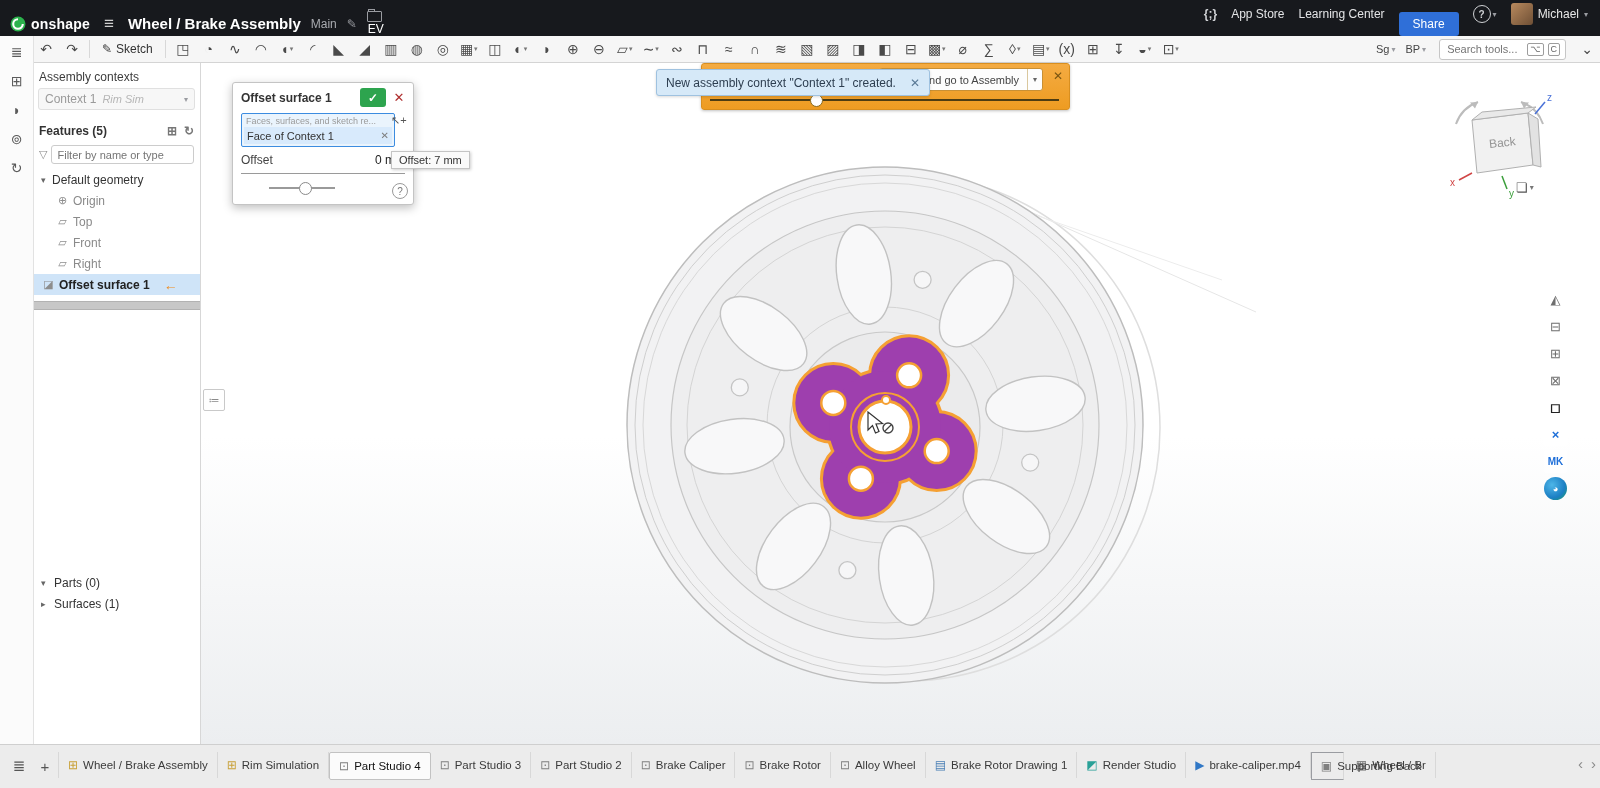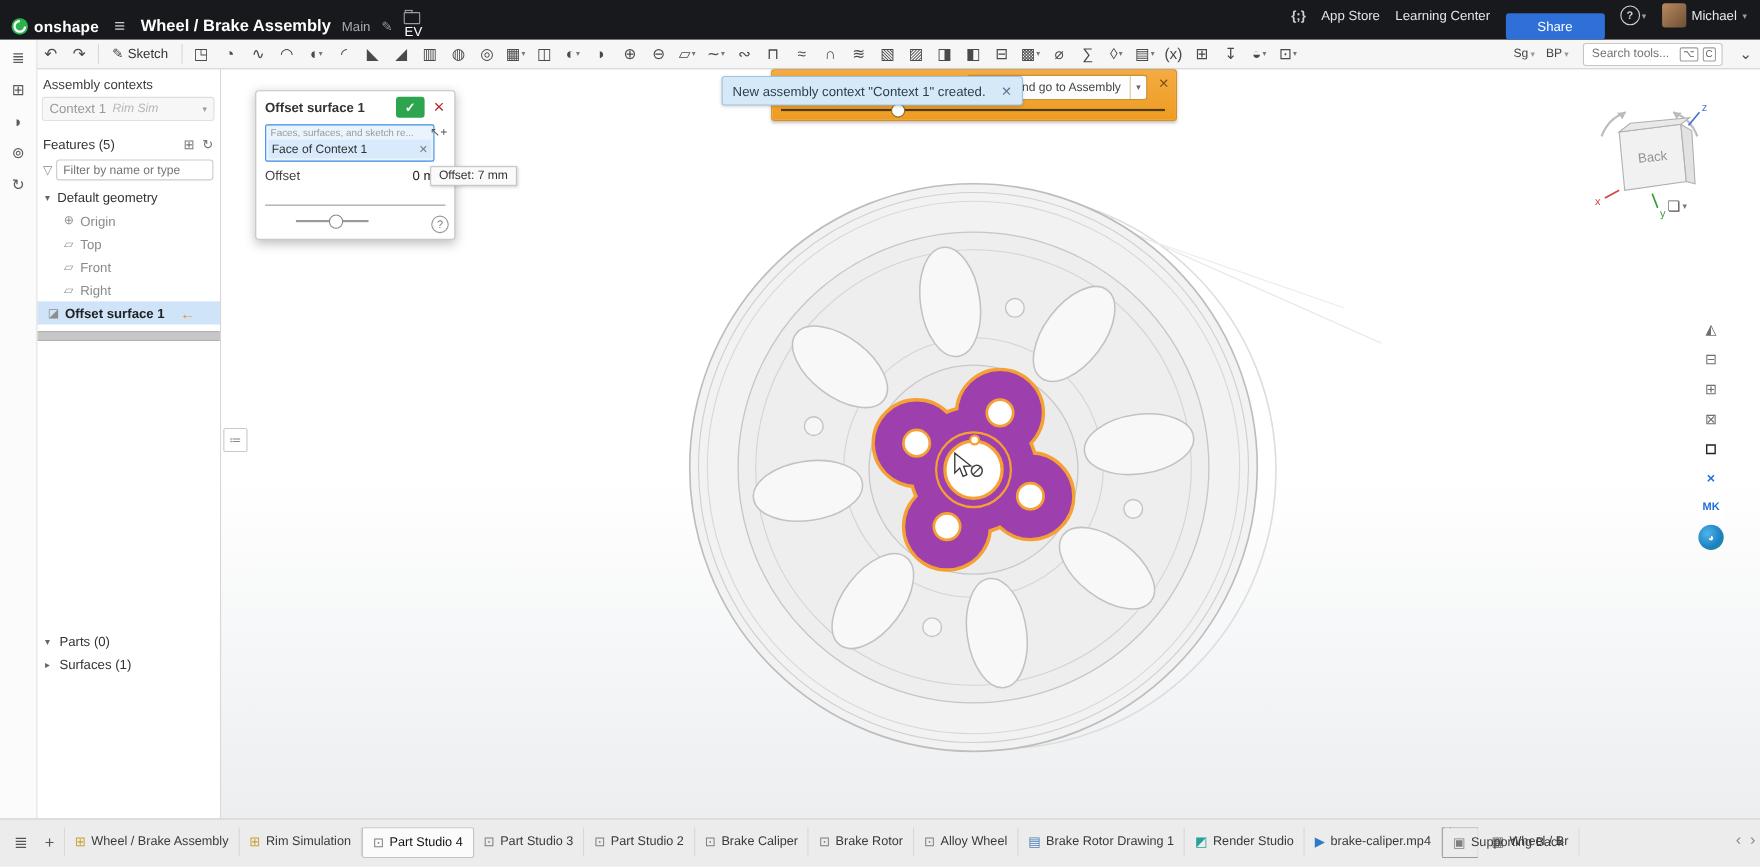--- a/index.html
+++ b/index.html
@@ -15,21 +15,21 @@
   .hamburger{color:#cfcfcf;font-size:17px;padding:0 4px;cursor:pointer;}
   .doc-title{color:#fff;font-size:15px;font-weight:bold;white-space:nowrap;}
   .ws-name{color:#a9abb0;font-size:12px;}
   .edit-ico{color:#9a9ca1;font-size:12px;}
   .folder{width:13px;height:9px;border:1px solid #9a9ca1;border-radius:1px;position:relative;margin-right:3px;}
   .folder::before{content:"";position:absolute;top:-3px;left:0;width:5px;height:2px;border:1px solid #9a9ca1;border-bottom:none;}
   .folder-wrap{display:flex;align-items:center;color:#ffffff;flex-direction:column;}
   .tb-right{display:flex;align-items:center;gap:14px;padding-right:12px;}
   .fs-ico{color:#cfd1d4;font-size:12px;font-weight:bold;}
   .tb-link{color:#e3e4e6;white-space:nowrap;cursor:pointer;}
-  .share-btn{background:#2f6fd8;color:#fff;border-radius:3px;padding:5px 29px;font-size:12px;cursor:pointer;margin-top:20px;}
+  .share-btn{background:#2f6fd8;color:#fff;border-radius:3px;padding:5px 14px;font-size:12px;cursor:pointer;margin-top:20px;}
   .help-wrap{display:flex;align-items:center;gap:2px;color:#cfd1d4;}
   .help-circle{width:16px;height:16px;border:1.5px solid #cfd1d4;border-radius:50%;
     display:flex;align-items:center;justify-content:center;font-size:10px;font-weight:bold;}
   .caret{font-size:8px;color:#9a9ca1;}
   .avatar{width:22px;height:22px;border-radius:3px;background:linear-gradient(135deg,#b98a5e,#6e4f35);}
   .user-wrap{display:flex;align-items:center;gap:5px;color:#e8e8e8;}
 
   
   #toolbar{position:absolute;left:33px;top:36px;width:1567px;height:26px;background:#f6f6f6;
     border-bottom:1px solid #d4d4d4;display:flex;align-items:center;font-size:12px;z-index:30;}
@@ -54,21 +54,21 @@
   .strip-ico{width:22px;height:22px;display:flex;align-items:center;justify-content:center;
     color:#5b5b5b;font-size:14px;cursor:pointer;}
 
   
   #panel{position:absolute;left:33px;top:62px;width:167px;height:682px;background:#fff;
     border-right:1px solid #d7d7d7;display:flex;flex-direction:column;font-size:12px;color:#333;z-index:29;}
   .panel-sec-title{padding:8px 6px 4px;color:#3c3c3c;font-size:12px;}
   .context-row{margin:0 5px;border:1px solid #e0e0e0;background:#f7f7f7;border-radius:3px;
     height:20px;display:flex;align-items:center;gap:6px;padding:0 6px;color:#9a9a9a;cursor:pointer;}
   .context-badge{color:#b6b6b6;font-style:italic;font-size:11px;flex:1;overflow:hidden;white-space:nowrap;}
-  .features-hd{display:flex;padding:14px 6px 4px;font-weight:normal;color:#333;}
+  .features-hd{display:flex;padding:14px 6px 4px;font-weight:bold;color:#333;}
   .features-hd .sp{flex:1;}
   .hd-ico{color:#777;font-size:12px;margin-left:7px;cursor:pointer;}
   .filter-row{display:flex;align-items:center;gap:4px;padding:3px 6px 5px;}
   .funnel{color:#8a8a8a;font-size:11px;}
   .filter-row input{flex:1;min-width:0;border:1px solid #ccc;border-radius:3px;height:17px;
     font-size:11px;padding:0 5px;color:#555;font-family:"Liberation Sans",sans-serif;outline:none;}
   .tree-row{display:flex;align-items:center;height:21px;padding-left:8px;cursor:pointer;white-space:nowrap;}
   .tree-row .chev{width:11px;font-size:9px;color:#666;}
   .tree-row .t-ico{width:15px;font-size:11px;color:#8d8d8d;text-align:center;margin-right:3px;}
   .tree-row.child{padding-left:22px;}
@@ -140,21 +140,21 @@
   .dlg-x{width:18px;height:19px;color:#b03030;display:flex;align-items:center;justify-content:center;
     font-size:13px;cursor:pointer;}
   .sel-box{margin:2px 18px 6px 8px;border:1px solid #3c8ce0;background:#eaf4fd;border-radius:2px;
     padding:2px 4px 0;}
   .sel-hint{font-size:9px;color:#9b9b9b;white-space:nowrap;overflow:hidden;}
   .sel-chip{display:flex;align-items:center;height:17px;font-size:11px;color:#333;background:#d8eafc;
     margin:1px -2px 2px;padding:0 3px;cursor:pointer;}
   .sel-chip .cx{margin-left:auto;color:#7d7d7d;font-size:10px;}
   .add-sel{position:absolute;left:158px;top:31px;color:#555;font-size:11px;cursor:pointer;}
   .offset-row{display:flex;align-items:flex-end;margin:4px 8px 0;border-bottom:1px solid #9a9a9a;
-    padding-bottom:19px;}
+    padding-bottom:6px;}
   .offset-label{color:#444;font-size:12px;}
   .offset-value{flex:1;text-align:right;color:#222;font-size:12px;}
   .slider-row{position:relative;height:20px;margin:4px 8px 6px;}
   .slider-track{position:absolute;left:28px;top:9px;width:66px;height:2px;background:#9a9a9a;}
   .slider-handle{position:absolute;left:58px;top:4px;width:11px;height:11px;border-radius:50%;
     background:#fff;border:1px solid #8a8a8a;cursor:pointer;}
   .dlg-help{position:absolute;right:5px;bottom:5px;width:14px;height:14px;border:1px solid #9a9a9a;
     border-radius:50%;color:#777;font-size:10px;display:flex;align-items:center;justify-content:center;cursor:pointer;}
   #dlg-tooltip{position:absolute;left:158px;top:68px;background:#fafafa;border:1px solid #c4c4c4;
     box-shadow:1px 1px 3px rgba(0,0,0,.2);padding:2px 7px;font-size:11px;color:#333;white-space:nowrap;}

